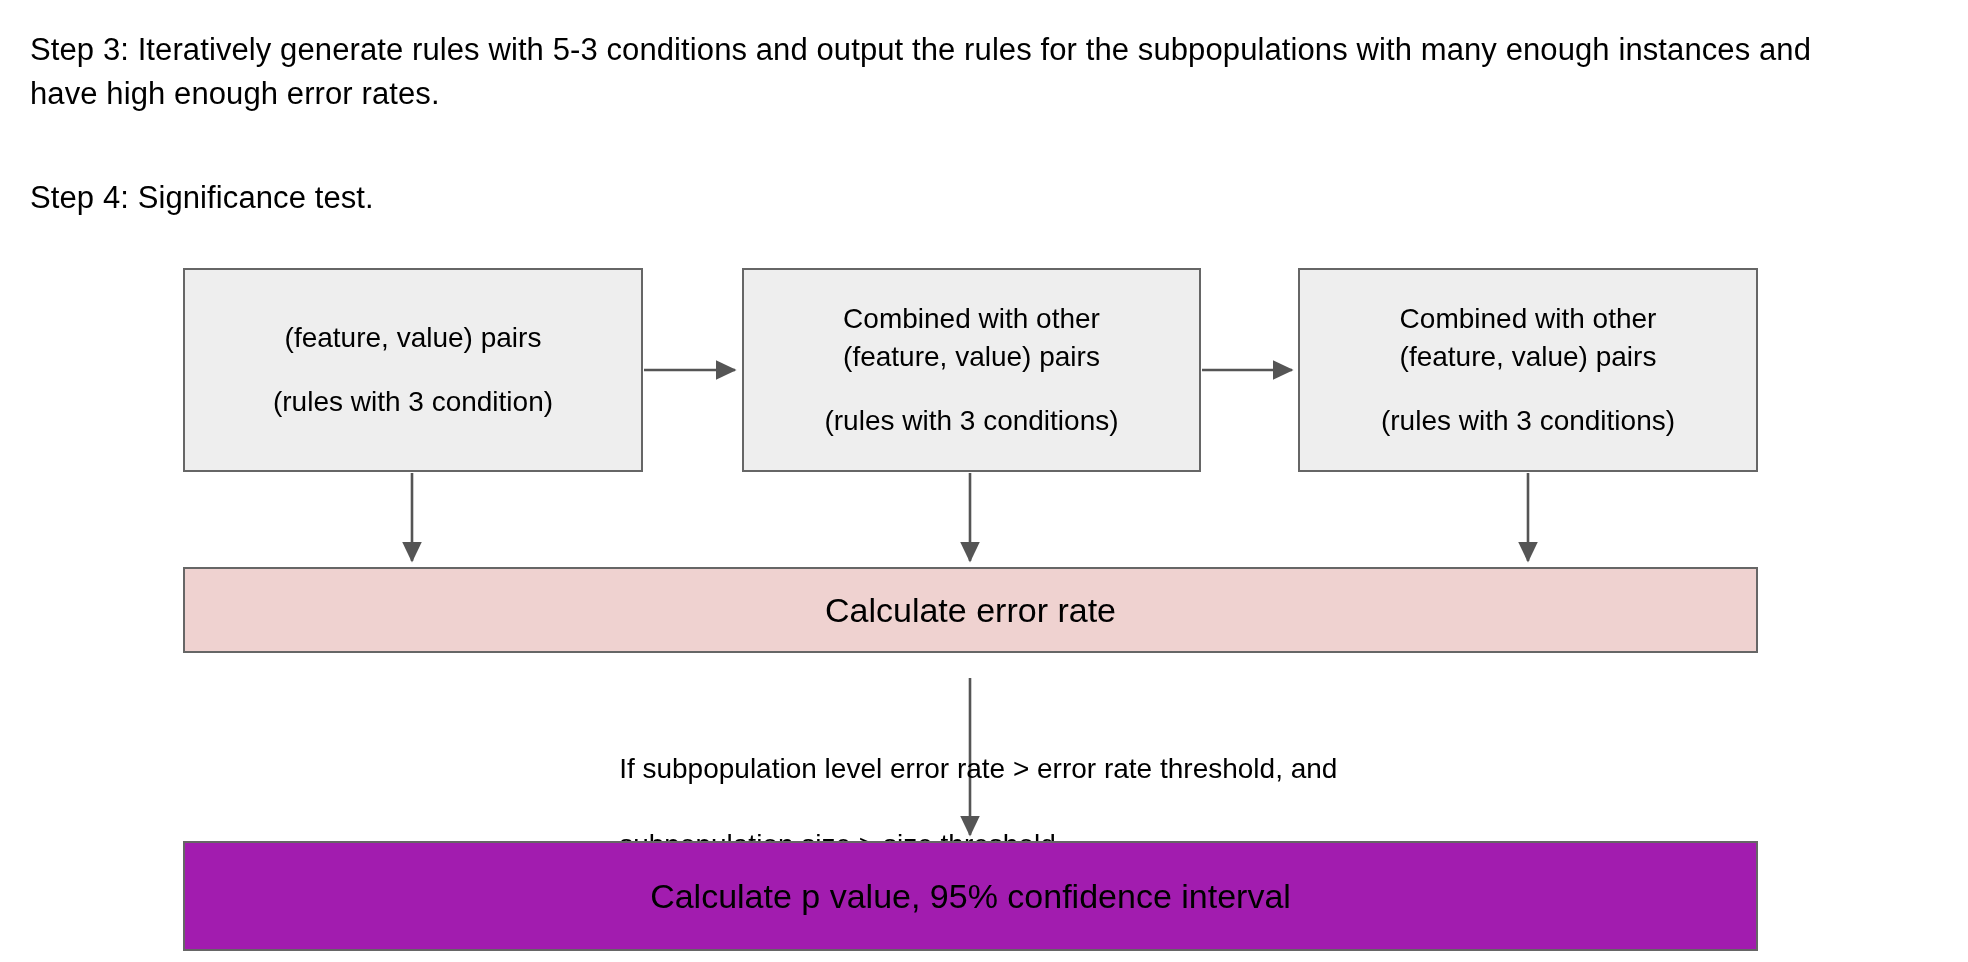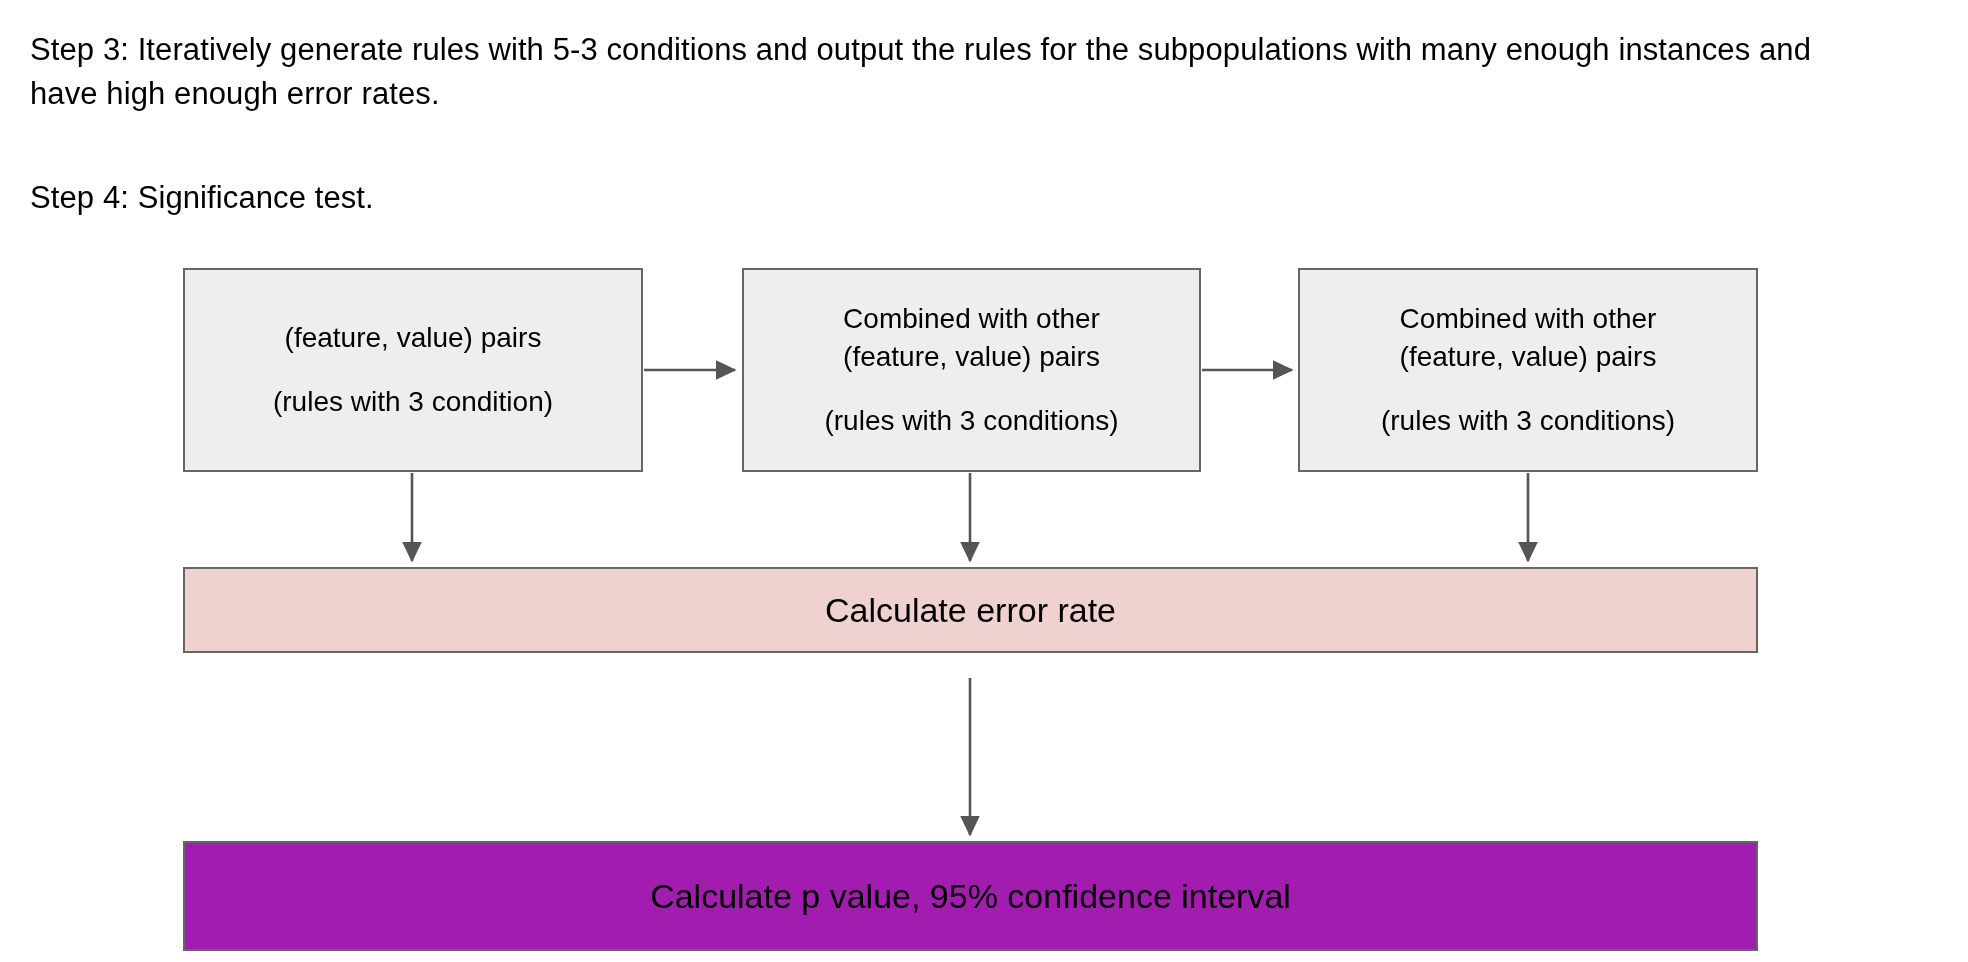--- a/index.html
+++ b/index.html
@@ -156,18 +156,22 @@
     <span class="line">Combined with other</span>
     <span class="line">(feature, value) pairs</span>
     <span class="gap"></span>
     <span class="line">(rules with 3 conditions)</span>
   </div>
 
   <div class="node node-pink" id="err-bar">
     <span class="line">Calculate error rate</span>
   </div>
 
+  <div id="cond-text">
+    <span class="line">If subpopulation level error rate &gt; error rate threshold, and</span><br>
+    <span class="line">subpopulation size &gt; size threshold</span>
+  </div>
 
   <div class="node node-blue" id="pval-bar">
     <span class="line">Calculate p value, 95% confidence interval</span>
   </div>
 
 </div>
 
 </body></html>

